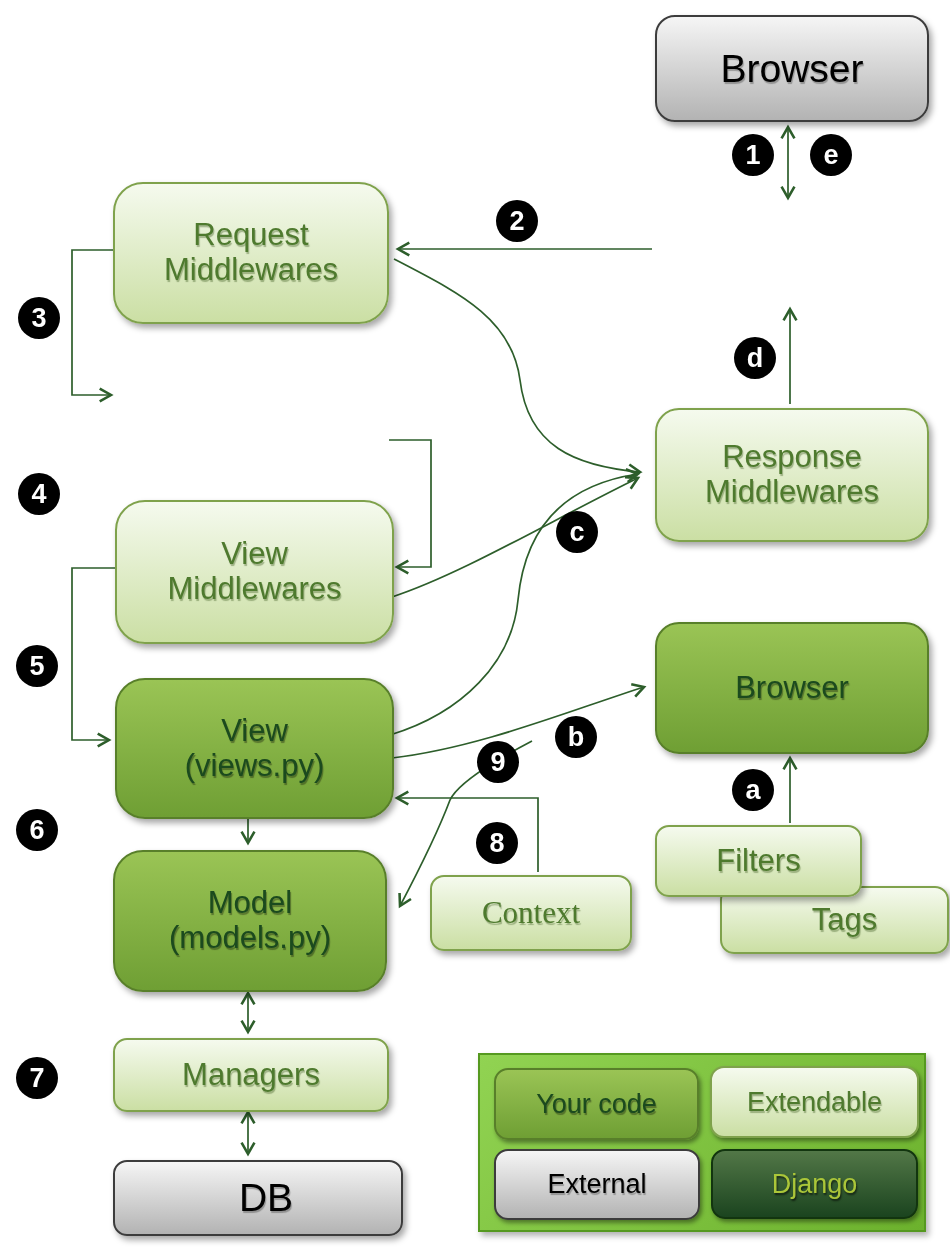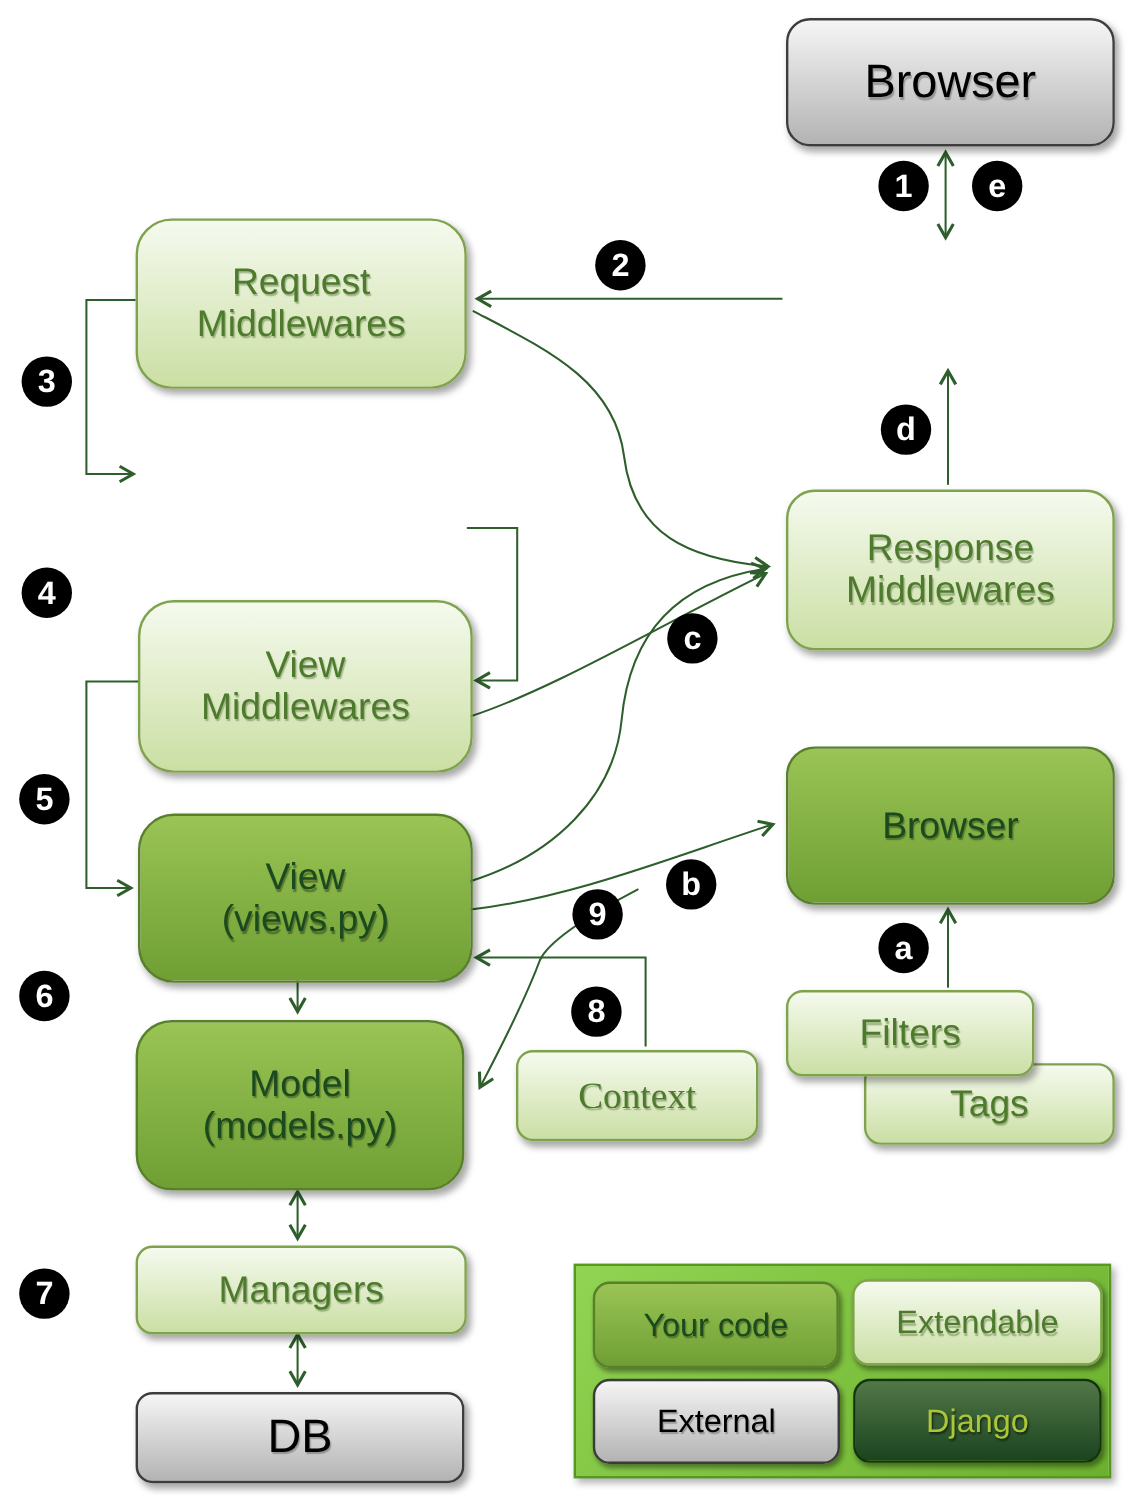--- a/index.html
+++ b/index.html
@@ -73,25 +73,25 @@
   <div class="node gy r20 fs34" style="left:655px;top:15px;width:270px;height:103px;">Browser</div>
   <div class="node lt r30 fs31" style="left:113px;top:182px;width:272px;height:138px;">Request
 Middlewares</div>
   <div class="node lt r30 fs31" style="left:115px;top:500px;width:275px;height:140px;">View
 Middlewares</div>
   <div class="node md r30 fs31" style="left:115px;top:678px;width:275px;height:137px;">View
 (views.py)</div>
   <div class="node md r30 fs31" style="left:113px;top:850px;width:270px;height:138px;">Model
 (models.py)</div>
   <div class="node lt r14 fs31" style="left:113px;top:1038px;width:272px;height:70px;">Managers</div>
-  <div class="node gy r14 fs34" style="left:113px;top:1160px;width:270px;height:72px;">DB</div>
+  <div class="node gy r14 fs34" style="left:113px;top:1160px;width:270px;height:72px;padding-left:16px;">DB</div>
   <div class="node lt r24 fs31" style="left:655px;top:408px;width:270px;height:130px;">Response
 Middlewares</div>
   <div class="node md r24 fs31" style="left:655px;top:622px;width:270px;height:128px;">Browser</div>
-  <div class="node lt r14 fs31" style="left:720px;top:886px;width:205px;height:64px;">Tags</div>
+  <div class="node lt r14 fs31" style="left:720px;top:886px;width:205px;height:64px;padding-left:20px;">Tags</div>
   <div class="node lt r14 fs31" style="left:655px;top:825px;width:203px;height:68px;z-index:2;">Filters</div>
   <div class="node lt r14 fs31" style="left:430px;top:875px;width:198px;height:72px;font-family:Liberation Serif, serif;">Context</div>
 
   <div class="badge" style="left:732px;top:134px;">1</div>
   <div class="badge" style="left:810px;top:134px;">e</div>
   <div class="badge" style="left:496px;top:200px;">2</div>
   <div class="badge" style="left:18px;top:297px;">3</div>
   <div class="badge" style="left:18px;top:473px;">4</div>
   <div class="badge" style="left:16px;top:645px;">5</div>
   <div class="badge" style="left:16px;top:809px;">6</div>

